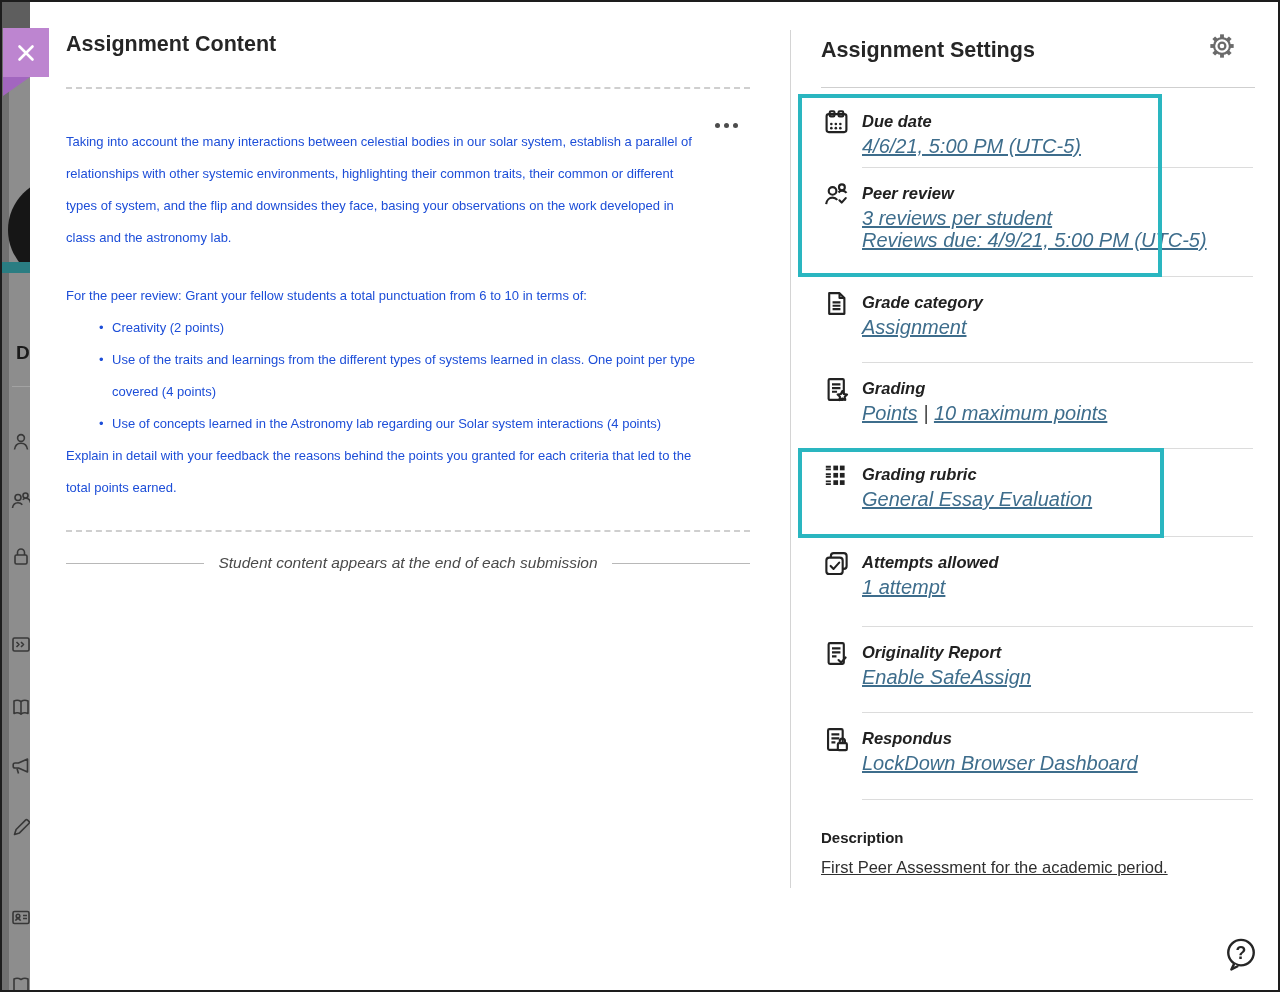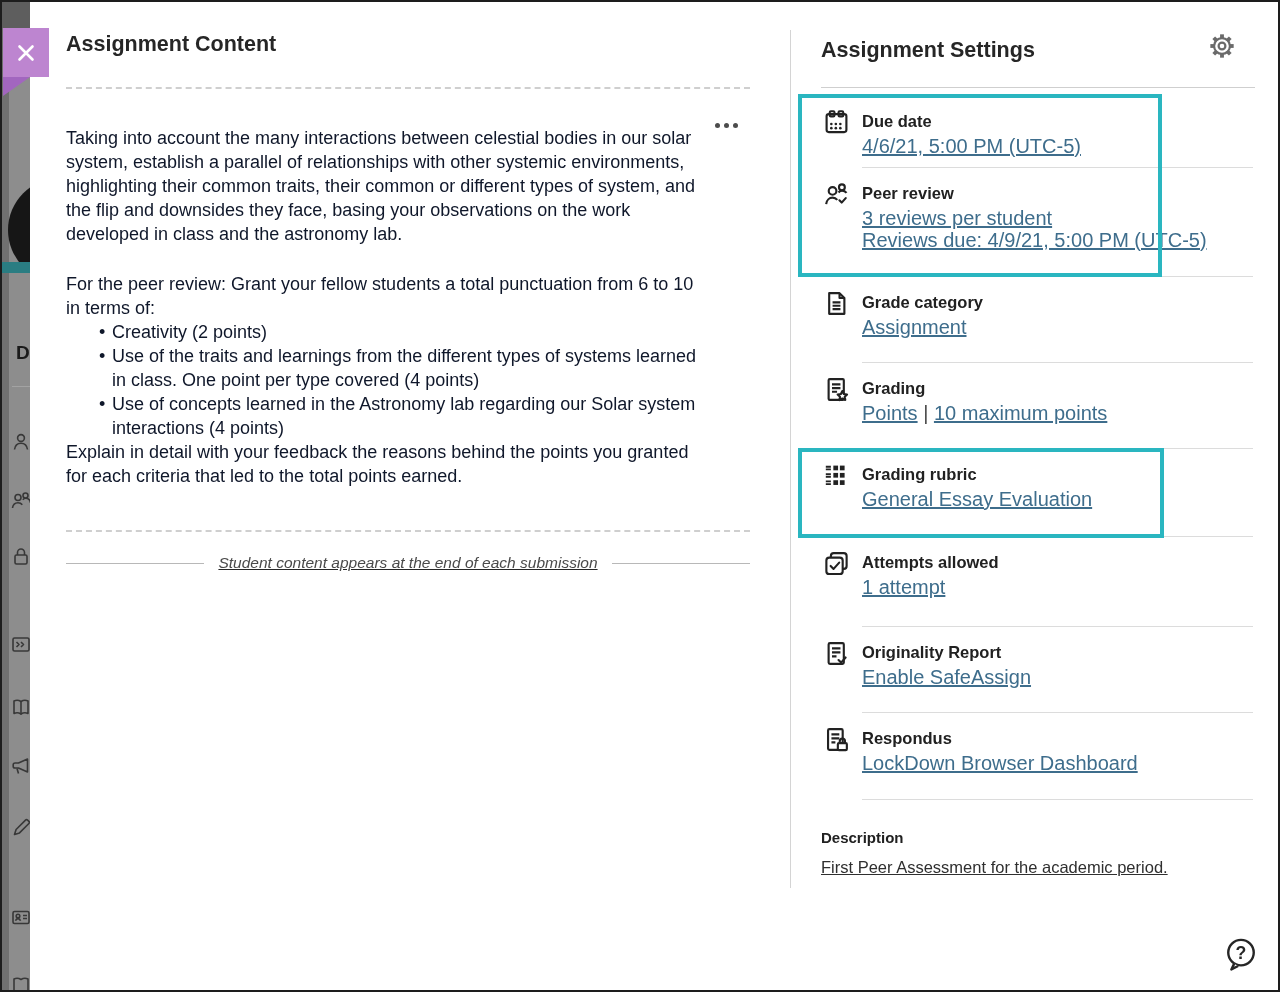--- a/index.html
+++ b/index.html
@@ -29,38 +29,38 @@
 
   
   .close-btn { position:absolute; left:3px; top:28px; width:46px; height:49px; background:#bd85d0; z-index:20; display:flex; align-items:center; justify-content:center; cursor:pointer; }
   .close-ribbon { position:absolute; left:3px; top:77px; width:27px; height:19px; background:#a266bf; clip-path:polygon(0 0,100% 0,0 100%); z-index:19; }
 
   
   .content-title { position:absolute; left:66px; top:32px; font-size:21.5px; font-weight:600; color:#262626; z-index:3; }
   .content-divider { position:absolute; left:66px; top:87px; width:684px; border-top:2px dashed #cfcfcf; z-index:3; }
   .overflow-menu { position:absolute; left:711px; top:116px; width:30px; height:18px; display:flex; gap:4px; align-items:center; justify-content:center; z-index:4; cursor:pointer; }
   .overflow-menu i { width:5px; height:5px; border-radius:50%; background:#4d4d4d; }
-  .content-body { position:absolute; left:66px; top:126px; width:636px; font-size:18px; line-height:24px; color:#0f172a; z-index:3; }
+  .content-body { position:absolute; left:66px; top:126px; width:636px; font-size:13px; line-height:32px; color:#1d4ed8; z-index:3; }
   .content-body p.gap { margin-top:26px; }
   .content-body ul { list-style:none; }
   .content-body li { position:relative; padding-left:46px; }
   .content-body li::before { content:"•"; position:absolute; left:33px; }
   .content-divider2 { position:absolute; left:66px; top:530px; width:684px; border-top:2px dashed #cfcfcf; z-index:3; }
-  .student-note { position:absolute; left:66px; top:554px; width:684px; display:flex; align-items:center; gap:14px; z-index:3;text-decoration:underline; }
+  .student-note { position:absolute; left:66px; top:554px; width:684px; display:flex; align-items:center; gap:14px; z-index:3; }
   .student-note .rule { flex:1; height:1px; background:#b8b8b8; }
   .student-note .txt { font-style:italic; font-size:15.5px; color:#4a4a4a; white-space:nowrap; }
 
   
   .settings { position:absolute; left:790px; top:0; width:488px; height:992px; z-index:3; }
   .settings::before { content:""; position:absolute; left:0; top:30px; height:858px; width:1px; background:#d4d4d4; }
   .settings-title { position:absolute; left:31px; top:38px; font-size:21.5px; font-weight:600; color:#262626; }
   .gear { position:absolute; left:418px; top:32px; width:28px; height:28px; cursor:pointer; }
   .settings-divider { position:absolute; left:31px; top:87px; width:434px; height:1px; background:#cfcfcf; }
   .rows { position:absolute; left:0; top:96px; width:488px; }
-  .row { position:relative; padding:14px 0 0 72px; }
+  .row { position:relative; padding:14px 0 0 72px;font-style:italic; }
   .row::after { content:""; position:absolute; left:72px; right:25px; bottom:0; height:1px; background:#dcdcdc; }
   .row .ric { position:absolute; left:33px; top:13px; width:27px; height:27px; }
   .row .ric svg { stroke:#222; stroke-width:1.9; fill:none; stroke-linejoin:round; }
   .row-title { font-size:16.5px; font-weight:700; color:#212121; line-height:22px; }
   .row-links { margin-top:4px; font-size:20px; line-height:21.5px; }
   a.slink { color:#3e6d8c; text-decoration:underline; cursor:pointer; }
   .pipe { color:#4a4a4a; }
   .desc { position:absolute; left:31px; top:826px; width:430px; }
   .desc-title { font-size:15px; font-weight:700; color:#212121; line-height:24px; }
   .desc-link { display:inline-block; margin-top:8px; font-size:16.5px; color:#2f2f2f; text-decoration:underline; cursor:pointer; }

